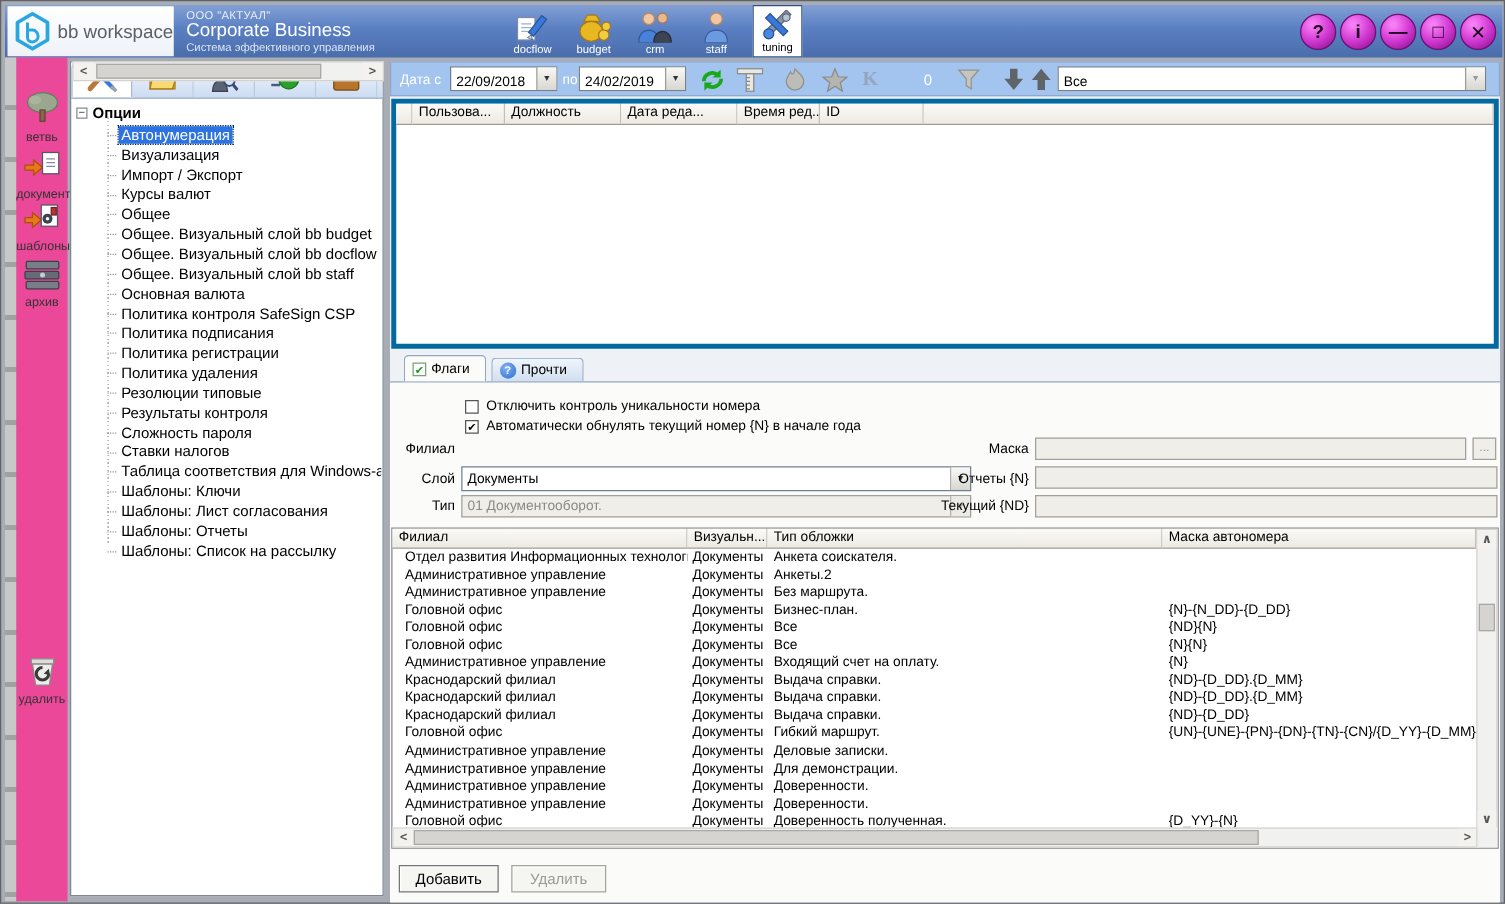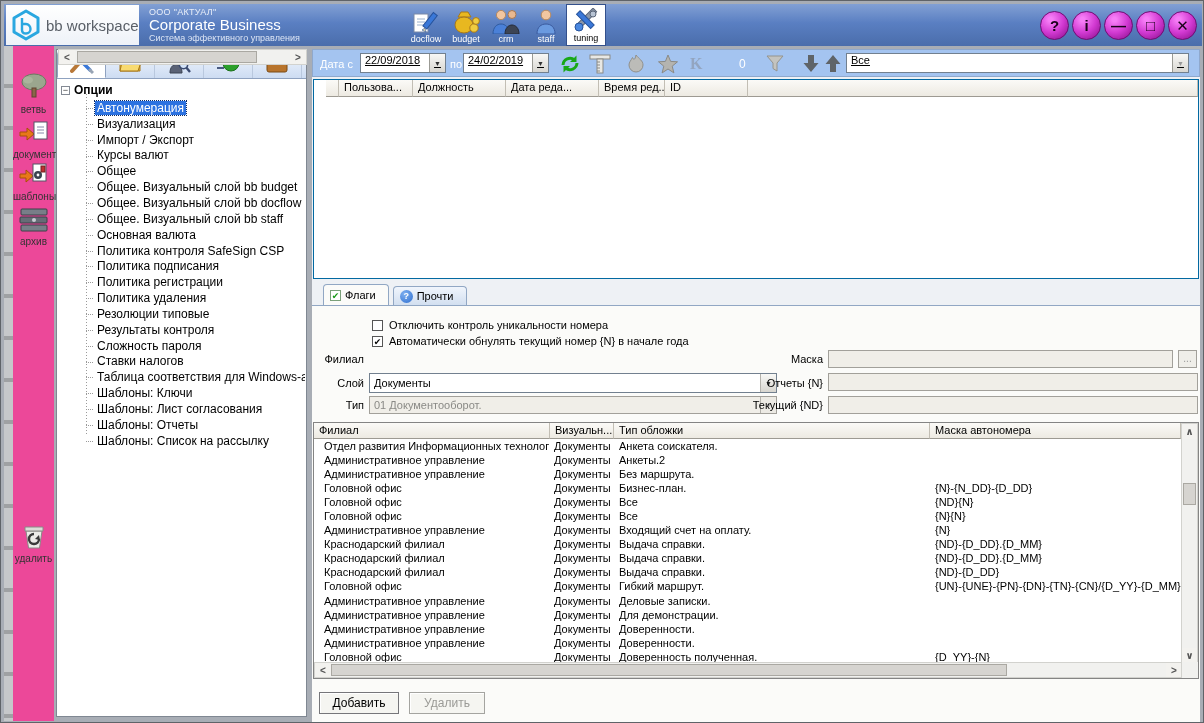--- a/index.html
+++ b/index.html
@@ -11,21 +11,21 @@
   .header { position:absolute; left:3px; top:3px; width:1198px; height:42px;
             background:linear-gradient(180deg,#82a0d4 0%,#5a7fc2 45%,#4a6dab 100%); }
   .logo-box { position:absolute; left:2px; top:1px; width:133px; height:40px;
               background:linear-gradient(180deg,#ffffff,#eef2f8); display:flex; align-items:center; }
   .logo-hex { margin-left:5px; }
   .logo-text { font-size:15px; color:#5a6068; margin-left:5px; }
   .title-block { position:absolute; left:145px; top:3px; }
   .company { font-size:9px; color:#e8eef9; letter-spacing:.3px; }
   .product { font-size:15px; color:#ffffff; line-height:16px; }
   .subtitle { font-size:9px; color:#dce5f5; }
-  .modules { position:absolute; left:402px; top:0; height:42px; display:flex; align-items:stretch; }
+  .modules { position:absolute; left:402px; top:0; height:42px; display:flex; align-items:stretch;gap:9px; }
   .module { width:40px; display:flex; flex-direction:column; align-items:center; justify-content:flex-end; padding-bottom:1px; cursor:pointer; }
   .module .micon { height:26px; display:flex; align-items:flex-end; }
   .module .mlabel { font-size:9px; color:#fff; line-height:11px; }
   .module.active { background:#fff; border:1px solid #33508c; }
   .module.active .mlabel { color:#000;text-align:center; }
   .winbtns { position:absolute; right:5px; top:7px; display:flex; gap:3px; }
   .winbtn { width:29px; height:29px; border-radius:50%; cursor:pointer;
             background:radial-gradient(circle at 35% 28%, #f67df6 8%, #d23ad2 50%, #8d1190 95%);
             color:#1a001a; font-size:15px; font-weight:bold; display:flex; align-items:center; justify-content:center;
             border:1px solid #6e0d72; }
@@ -62,30 +62,30 @@
   .sb-track { background:#f1f1ef; border:1px solid #d2d2ce; position:relative; }
   .sb-btn { position:absolute; width:16px; height:100%; background:#f3f2ef; color:#555;
             font-size:10px; font-weight:bold; display:flex; align-items:center; justify-content:center; cursor:pointer; }
   .sb-btn.vert { width:100%; height:15px; }
   .sb-thumb { position:absolute; top:1px; height:12px; background:#d6d4d0; border:1px solid #aaa8a2; cursor:grab; }
 
   
   .right-panel { position:absolute; left:311px; top:48px; width:888px; height:669px; background:#eef1f5; }
   .rtoolbar { position:absolute; left:0; top:0; width:888px; height:28px; background:#a4c4f0; border:1px solid #8fa8cc; }
   .tlabel { position:absolute; color:#fff; font-size:11px; top:8px; }
-  .combo { position:absolute; height:20px; background:#fff; border:1px solid #72808f; display:flex; align-items:flex-start;text-decoration:underline; }
+  .combo { position:absolute; height:20px; background:#fff; border:1px solid #72808f; display:flex; align-items:flex-end; }
   .combo .cval { flex:1; padding:0 4px; font-size:11px; overflow:hidden; white-space:nowrap; }
   .combo .cdd { width:16px; height:100%; background:linear-gradient(180deg,#f8f8f6,#d8d6d0); border-left:1px solid #9a9a94;
                 display:flex; align-items:center; justify-content:center; font-size:7px; color:#333; cursor:pointer; }
   .tico { position:absolute; top:4px; cursor:pointer; }
   .tico.dis { cursor:default; }
   .k-letter { position:absolute; font-family:"Liberation Serif",serif; font-weight:bold; font-size:16px; color:#93a5c0; }
   .counter { position:absolute; color:#fff; font-size:12px; }
 
-  .upper-table { position:absolute; left:1px; top:30px; width:886px; height:200px; background:#fff; border:1px solid #0369a1;padding-left:12px; }
+  .upper-table { position:absolute; left:1px; top:30px; width:886px; height:200px; background:#fff; border:4px solid #0369a1; }
   .uheader { display:flex; height:17px; }
   .hcell { background:linear-gradient(180deg,#fbfaf7,#edeae2); border-right:1px solid #c2beb4; border-bottom:1px solid #9d9a92;
            font-size:11px; padding:1px 0 0 5px; white-space:nowrap; overflow:hidden; cursor:pointer; }
 
   .tabstrip { position:absolute; left:1px; top:235px; height:21px; display:flex; padding-left:10px; }
   .ptab { display:flex; align-items:center; gap:4px; padding:0 12px 0 6px; font-size:11px;
           background:linear-gradient(180deg,#f0f5fc,#d2dff0); border:1px solid #91a7c4; border-bottom:none;
           border-radius:4px 4px 0 0; margin-right:4px; margin-top:2px; cursor:pointer; }
   .ptab.active { background:#fbfbf9; margin-top:0; font-weight:normal; z-index:2; }
   .chk-ico { width:11px; height:11px; background:#fff; border:1px solid #7aa07a; color:#169916;

